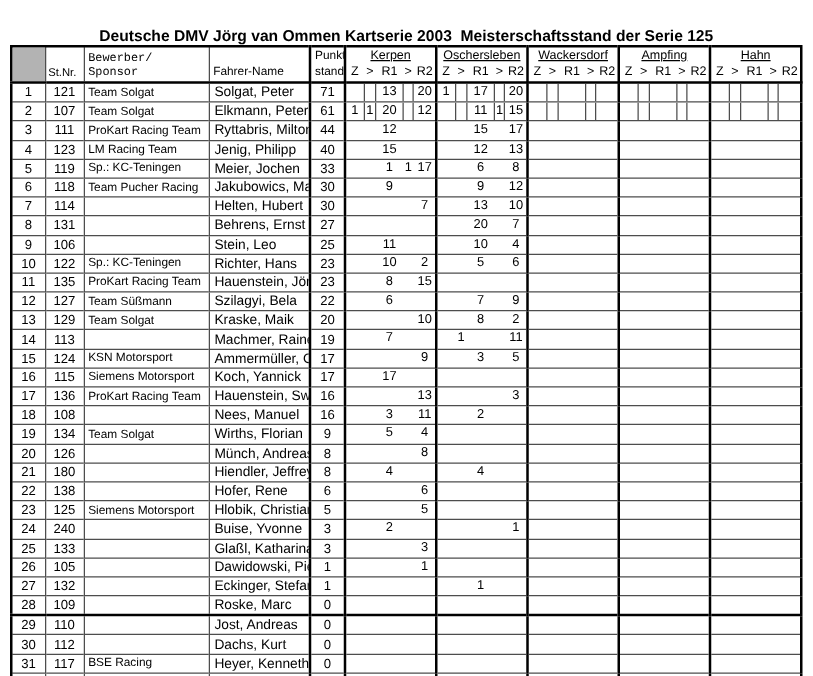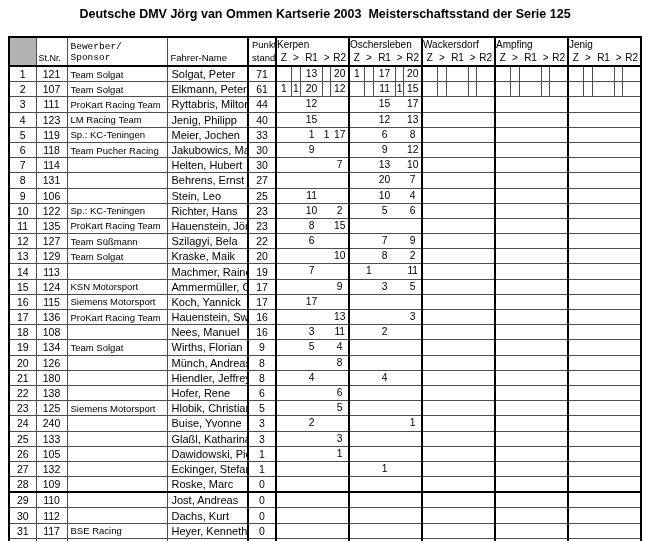--- a/index.html
+++ b/index.html
@@ -4,21 +4,21 @@
 <style>
   html, body {
     margin: 0; padding: 0;
     width: 650px; height: 541px;
     background: #ffffff;
     font-family: "Liberation Sans", sans-serif;
     color: #000;
   }
   .page { position: relative; width: 650px; height: 541px; overflow: hidden; }
   .title {
-    position: absolute; top: 7px; left: 0; width: 650px;
+    position: absolute; top: 22px; left: 0; width: 650px;
     text-align: center; font-weight: bold; font-size: 12.5px;
     white-space: pre; letter-spacing: 0px;
   }
   table.standings {
     position: absolute; top: 36px; left: 8px;
     border-collapse: collapse; table-layout: fixed;
     width: 632px;
     border: 2px solid #000;
   }
   td, th { padding: 0; margin: 0; overflow: hidden; font-weight: normal; }
@@ -37,21 +37,21 @@
   .c-points  { border-right: 2px solid #000;    text-align: center; font-size: 10.5px; }
   .c-venue   { border-right: 2px solid #000; }
 
   
   .corner    { border-right: 1px solid #4d4d4d; }
   .h-stnr    { border-right: 1px solid #4d4d4d; font-size: 9px;  text-align: left; padding: 0 0 2px 2px; }
   .h-sponsor { border-right: 1px solid #4d4d4d; font-size: 9.5px; text-align: left; padding: 0 0 2px 3px; font-family: Liberation Mono, monospace; }
   .h-driver  { border-right: 2px solid #000;    font-size: 9.5px; text-align: left; padding: 0 0 2px 3px; }
   .h-points  { border-right: 2px solid #000;    font-size: 9.5px; text-align: left; padding: 0 0 1px 3px; line-height: 1.3; }
   .h-venue   { border-right: 2px solid #000; }
-  .vname { font-size: 10px; text-align: left; line-height: 12px; }
+  .vname { font-size: 10px; text-align: center; line-height: 12px; text-decoration: underline; }
 
   
   .vgrid { display: flex; }
   .vgrid span {
     display: block; box-sizing: border-box;
     text-align: center; font-size: 10.3px;
     height: 14.2px; line-height: 14.2px;
     border-right: 1px solid transparent;
   }
   .vgrid span.s0 { width: 15px; }
@@ -129,21 +129,21 @@
             <div class="vname">Ampfing</div>
             <div class="vgrid sub">
               <span class="s0">Z</span>
               <span class="s1">&gt;</span>
               <span class="s2">R1</span>
               <span class="s3">&gt;</span>
               <span class="s4">R2</span>
             </div>
           </th>
           <th class="h-venue">
-            <div class="vname">Jenig</div>
+            <div class="vname">Hahn</div>
             <div class="vgrid sub">
               <span class="s0">Z</span>
               <span class="s1">&gt;</span>
               <span class="s2">R1</span>
               <span class="s3">&gt;</span>
               <span class="s4">R2</span>
             </div>
           </th>
         </tr>
     </thead>

